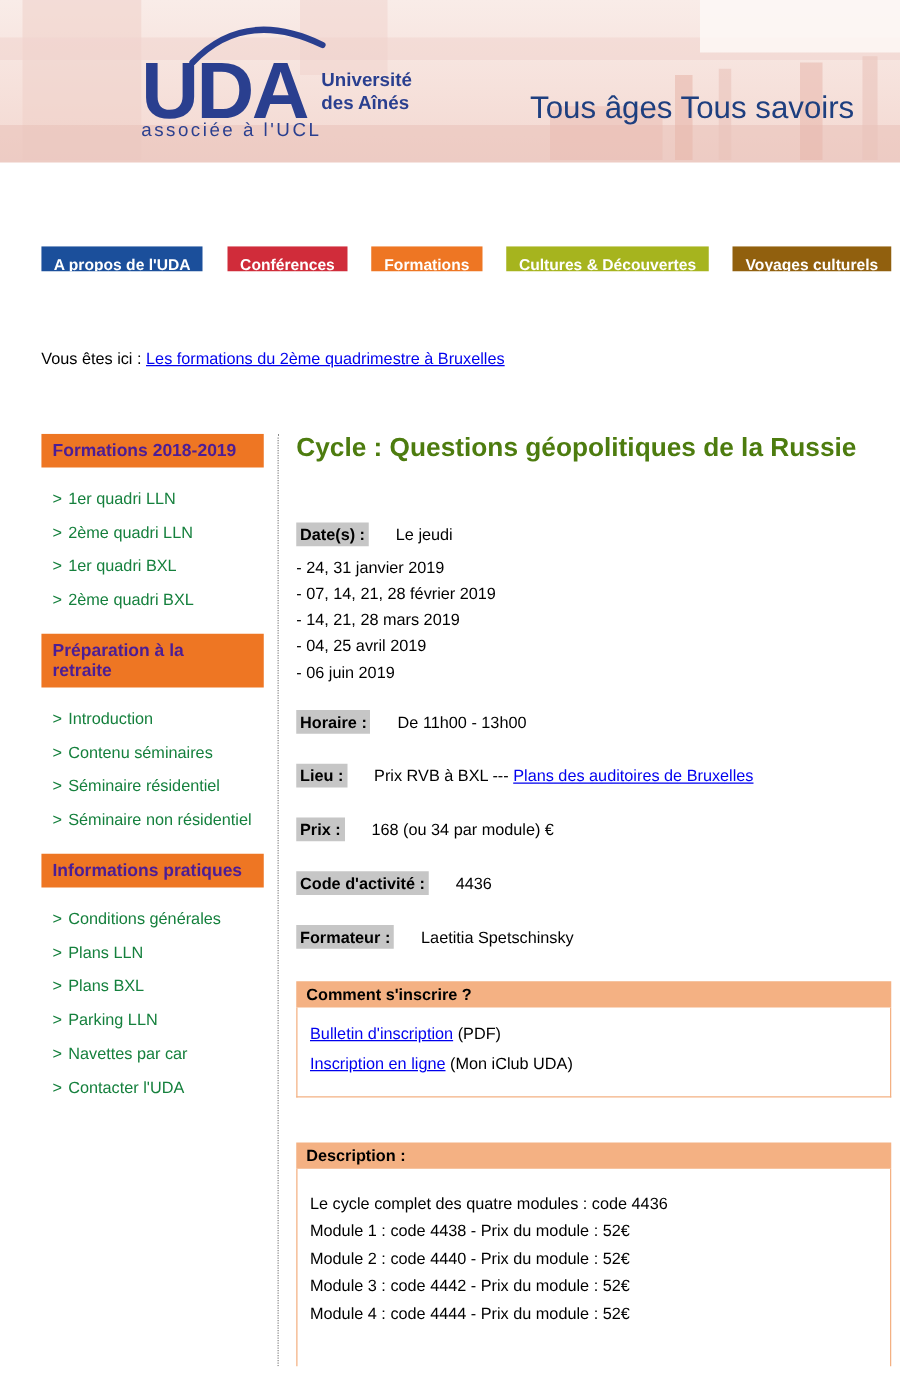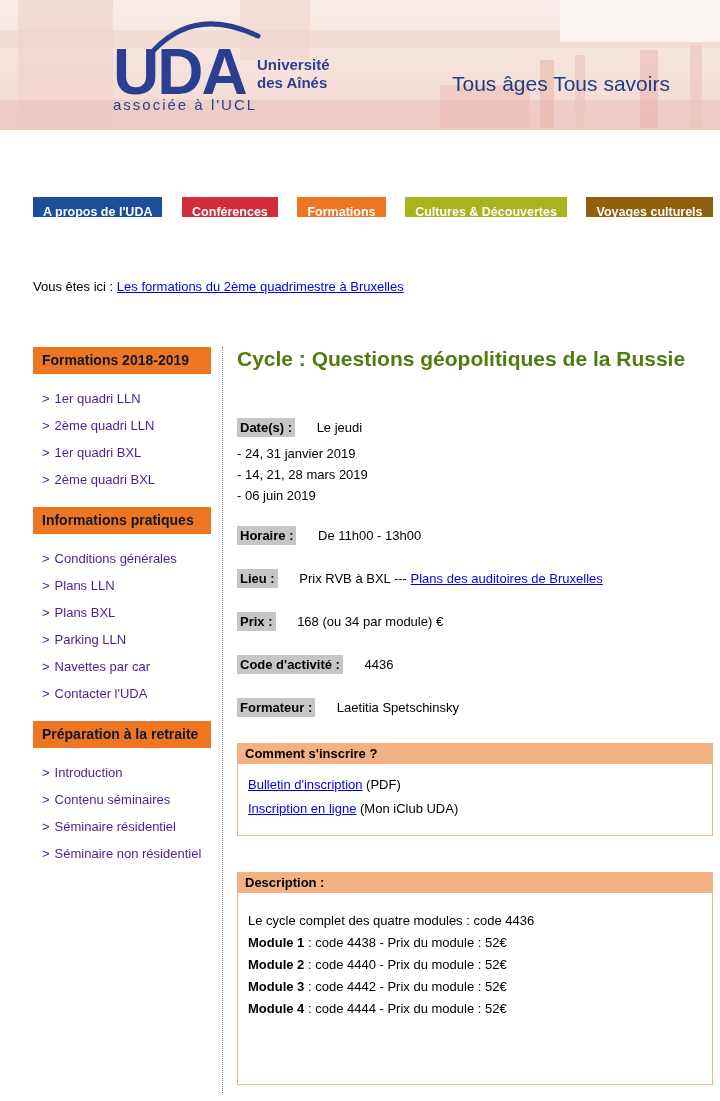--- a/index.html
+++ b/index.html
@@ -27,59 +27,59 @@
   .d10{ left:240px; top:0; width:70px; height:60px; background:#f0d2cb; opacity:.5; }
 
   .logo { position:absolute; left:113px; top:14px; width:240px; height:110px; }
   .logo-arc { position:absolute; left:37px; top:0; }
   .logo-acronym { position:absolute; left:0; top:26px; font-size:64px; line-height:1;
     font-weight:bold; letter-spacing:-2px; color:#2a3f8f; }
   .logo-sub { position:absolute; left:144px; top:42px; font-size:15px; line-height:18px;
     color:#2a3f8f; font-weight:bold; }
   .logo-bottom { position:absolute; left:0; top:82px; font-size:15px; letter-spacing:2px;
     color:#2a3f8f; }
-  .tagline { position:absolute; left:452px; top:72px; font-size:21px; color:#1e3f7f; }
+  .tagline { position:absolute; left:424px; top:72px; font-size:25px; color:#1e3f7f; }
 
   
   .navbar { margin:67px 0 0 33px; width:687px; height:20px; overflow:hidden;
     white-space:nowrap; }
   .nav-btn { display:inline-block; height:30px; line-height:30px; padding:0 10px;
     margin-right:16px; color:#fff; font-size:12.5px; font-weight:bold; cursor:pointer; }
 
   
   .breadcrumb { margin:62px 0 0 33px; font-size:13px; }
   a.lnk { color:#0000ee; text-decoration:underline; cursor:pointer;text-align:right; }
 
   
   .content-wrap { display:flex; margin:53px 0 0 33px; height:746px; overflow:hidden; }
   .sidebar { width:178px; flex:0 0 178px; }
   .side-sec { margin-bottom:20px; }
-  .side-head { background:#ee7623; color:#0f172a; font-weight:bold; font-size:14px;
-    padding:5px 0 6px 9px; margin-bottom:17px; }
-  .side-item { color:#4c1d95; margin:0 0 12px 9px; font-size:13px; cursor:pointer; }
+  .side-head { background:#ee7623; color:#4c1d95; font-weight:bold; font-size:14px;
+    padding:5px 16px 6px 9px; margin-bottom:17px; }
+  .side-item { color:#15803d; margin:0 0 12px 9px; font-size:13px; cursor:pointer; }
   .side-item .caret { margin-right:5px; }
   .vsep { border-left:1px dotted #8a8a8a; margin:0 14px 0 11px; }
   .main { flex:1; padding-right:7px; min-width:0; }
 
   .page-title { color:#4d7c0f; font-size:21px; font-weight:bold; line-height:23px;
     margin-bottom:50px; }
   .field { margin-bottom:28px; }
   .field-label { background:#c6c6c6; font-weight:bold; padding:2px 3px; }
   .field-value { margin-left:18px; }
   .dates-list { margin-top:8px; line-height:21px; }
   .field.dates { margin-bottom:22px; }
 
   .band { background:#f4b183; font-weight:bold; padding:3px 8px; }
   .box { border:1px solid #f4b183; border-top:none; }
   .box.inscr { padding:13px 10px 19px 10px; margin-bottom:36px; }
   .box.inscr .line { margin-bottom:9px; }
   .box.inscr .line:last-child { margin-bottom:0; }
   .box.desc { padding:21px 10px 60px 10px; }
   .box.desc .line { margin-bottom:9px; line-height:13px; }
-  .bold { font-weight:bold; }
+  .bold { font-weight:normal; }
 </style>
 </head>
 <body>
 
 <div class="banner">
   <div class="decor d1"></div>
   <div class="decor d2"></div>
   <div class="decor d3"></div>
   <div class="decor d4"></div>
   <div class="decor d5"></div>
@@ -124,49 +124,51 @@
 
     <div class="side-sec">
       <div class="side-head">Formations 2018-2019</div>
       <div class="side-item"><span class="caret">&gt;</span><span>1er quadri LLN</span></div>
       <div class="side-item"><span class="caret">&gt;</span><span>2ème quadri LLN</span></div>
       <div class="side-item"><span class="caret">&gt;</span><span>1er quadri BXL</span></div>
       <div class="side-item"><span class="caret">&gt;</span><span>2ème quadri BXL</span></div>
     </div>
 
     <div class="side-sec">
+      <div class="side-head">Préparation à la retraite</div>
+      <div class="side-item"><span class="caret">&gt;</span><span>Introduction</span></div>
+      <div class="side-item"><span class="caret">&gt;</span><span>Contenu séminaires</span></div>
+      <div class="side-item"><span class="caret">&gt;</span><span>Séminaire résidentiel</span></div>
+      <div class="side-item"><span class="caret">&gt;</span><span>Séminaire non résidentiel</span></div>
+    </div>
+
+    <div class="side-sec">
       <div class="side-head">Informations pratiques</div>
       <div class="side-item"><span class="caret">&gt;</span><span>Conditions générales</span></div>
       <div class="side-item"><span class="caret">&gt;</span><span>Plans LLN</span></div>
       <div class="side-item"><span class="caret">&gt;</span><span>Plans BXL</span></div>
       <div class="side-item"><span class="caret">&gt;</span><span>Parking LLN</span></div>
       <div class="side-item"><span class="caret">&gt;</span><span>Navettes par car</span></div>
       <div class="side-item"><span class="caret">&gt;</span><span>Contacter l'UDA</span></div>
     </div>
-
-    <div class="side-sec">
-      <div class="side-head">Préparation à la retraite</div>
-      <div class="side-item"><span class="caret">&gt;</span><span>Introduction</span></div>
-      <div class="side-item"><span class="caret">&gt;</span><span>Contenu séminaires</span></div>
-      <div class="side-item"><span class="caret">&gt;</span><span>Séminaire résidentiel</span></div>
-      <div class="side-item"><span class="caret">&gt;</span><span>Séminaire non résidentiel</span></div>
-    </div>
   </div>
 
   <div class="vsep"></div>
 
   <div class="main">
     <div class="page-title">Cycle : Questions géopolitiques de la Russie</div>
 
     <div class="field dates">
       <span class="field-label">Date(s) :</span>
       <span class="field-value">Le jeudi</span>
       <div class="dates-list">
         <div>- 24, 31 janvier 2019</div>
+        <div>- 07, 14, 21, 28 février 2019</div>
         <div>- 14, 21, 28 mars 2019</div>
+        <div>- 04, 25 avril 2019</div>
         <div>- 06 juin 2019</div>
       </div>
     </div>
 
     <div class="field">
       <span class="field-label">Horaire :</span>
       <span class="field-value">De 11h00 - 13h00</span>
     </div>
 
     <div class="field">

